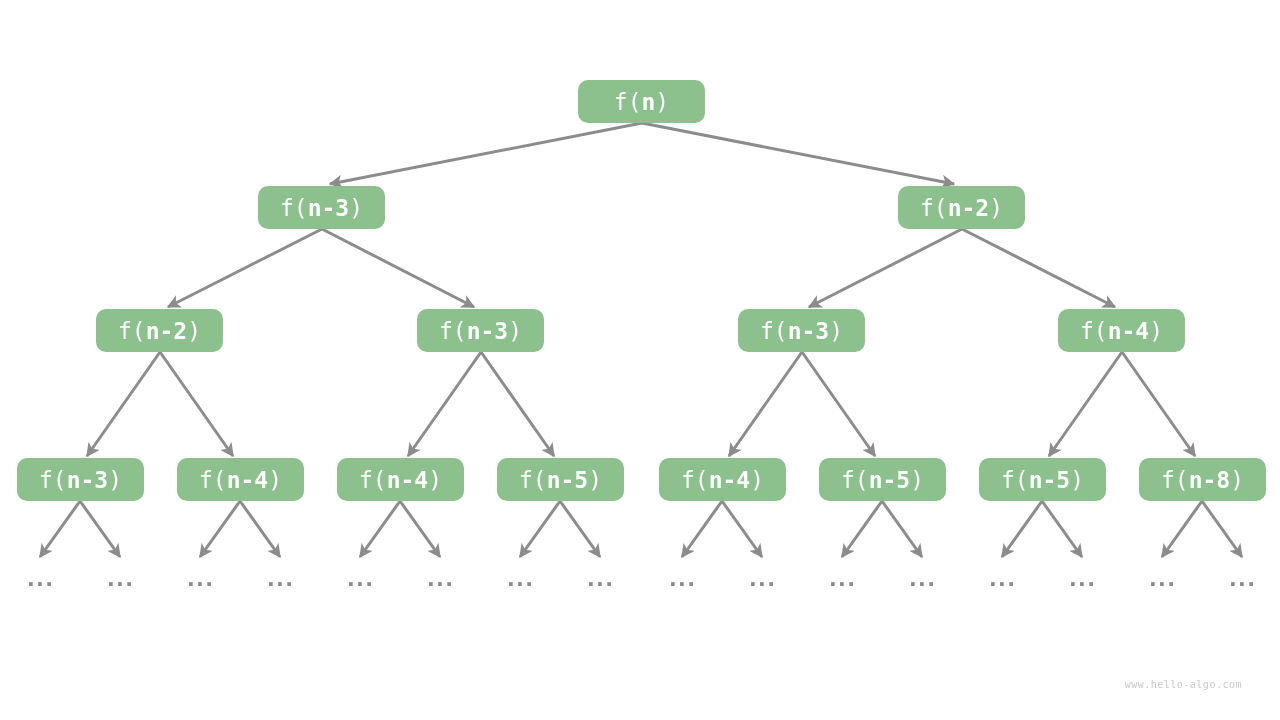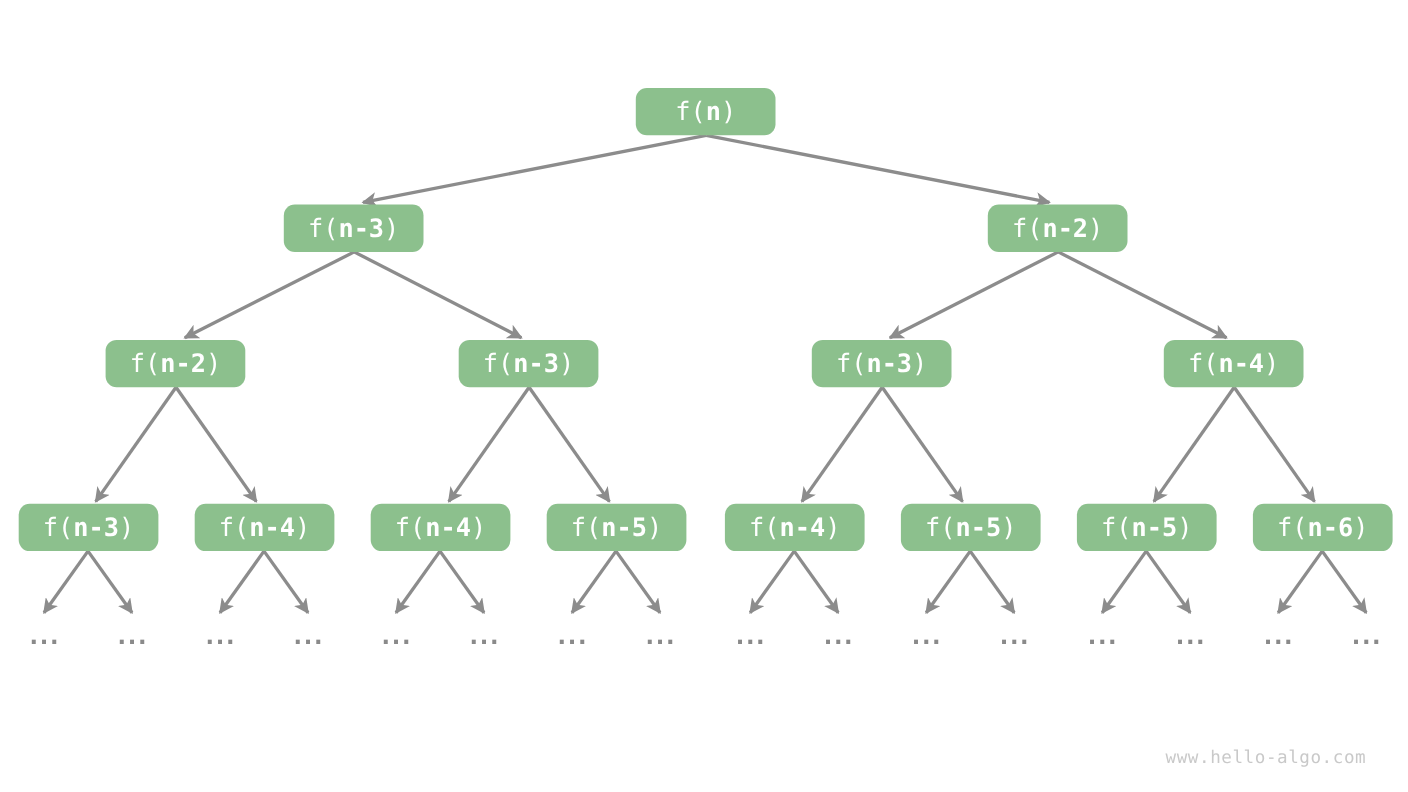--- a/index.html
+++ b/index.html
@@ -59,21 +59,21 @@
     color: var(--ellipsis-color);
     font-size: 22px;
     font-weight: 700;
     letter-spacing: -4px;
     text-indent: -4px;
   }
   .watermark {
     position: absolute;
     right: 38px;
     top: 679px;
-    font-size: 16px;
+    font-size: 10px;
     color: var(--watermark-color);
     letter-spacing: 0.5px;
   }
 </style>
 </head>
 <body>
 
 <div class="canvas">
 
   <svg class="edges" width="1280" height="720" viewBox="0 0 1280 720">
@@ -186,21 +186,21 @@
       <span class="fn-arg">n-5</span>
       <span class="fn-post">)</span>
   </div>
   <div class="node" style="left:979px; top:458px;">
     <span class="fn-pre">f(</span>
       <span class="fn-arg">n-5</span>
       <span class="fn-post">)</span>
   </div>
   <div class="node" style="left:1139px; top:458px;">
     <span class="fn-pre">f(</span>
-      <span class="fn-arg">n-6</span>
+      <span class="fn-arg">n-8</span>
       <span class="fn-post">)</span>
   </div>
 
   <div class="dots" style="left:18px;">...</div>
   <div class="dots" style="left:98px;">...</div>
   <div class="dots" style="left:178px;">...</div>
   <div class="dots" style="left:258px;">...</div>
   <div class="dots" style="left:338px;">...</div>
   <div class="dots" style="left:418px;">...</div>
   <div class="dots" style="left:498px;">...</div>

